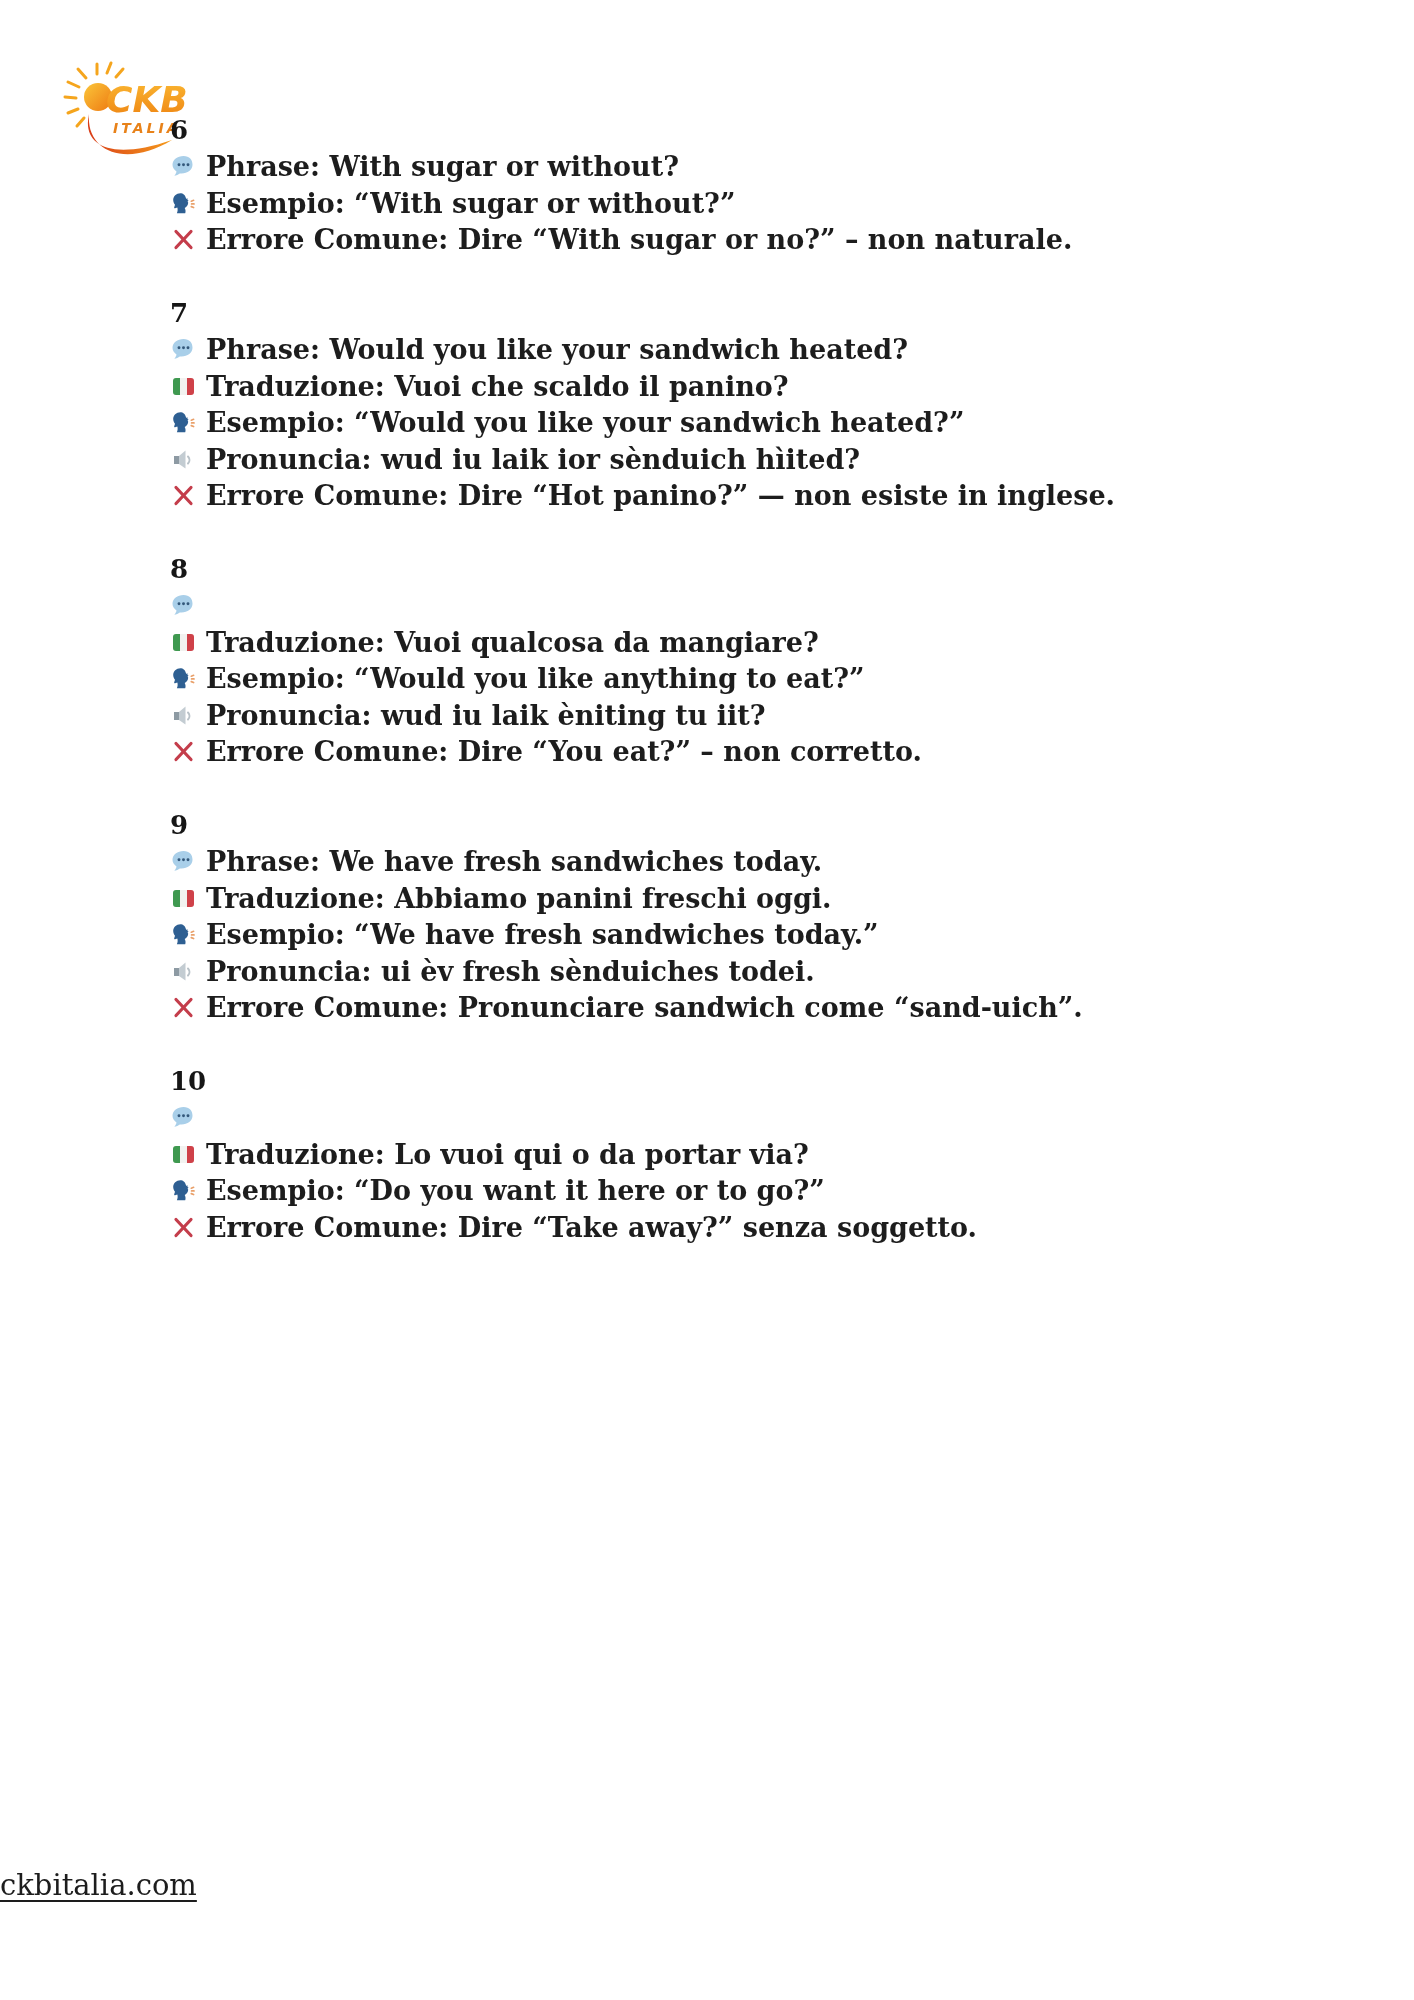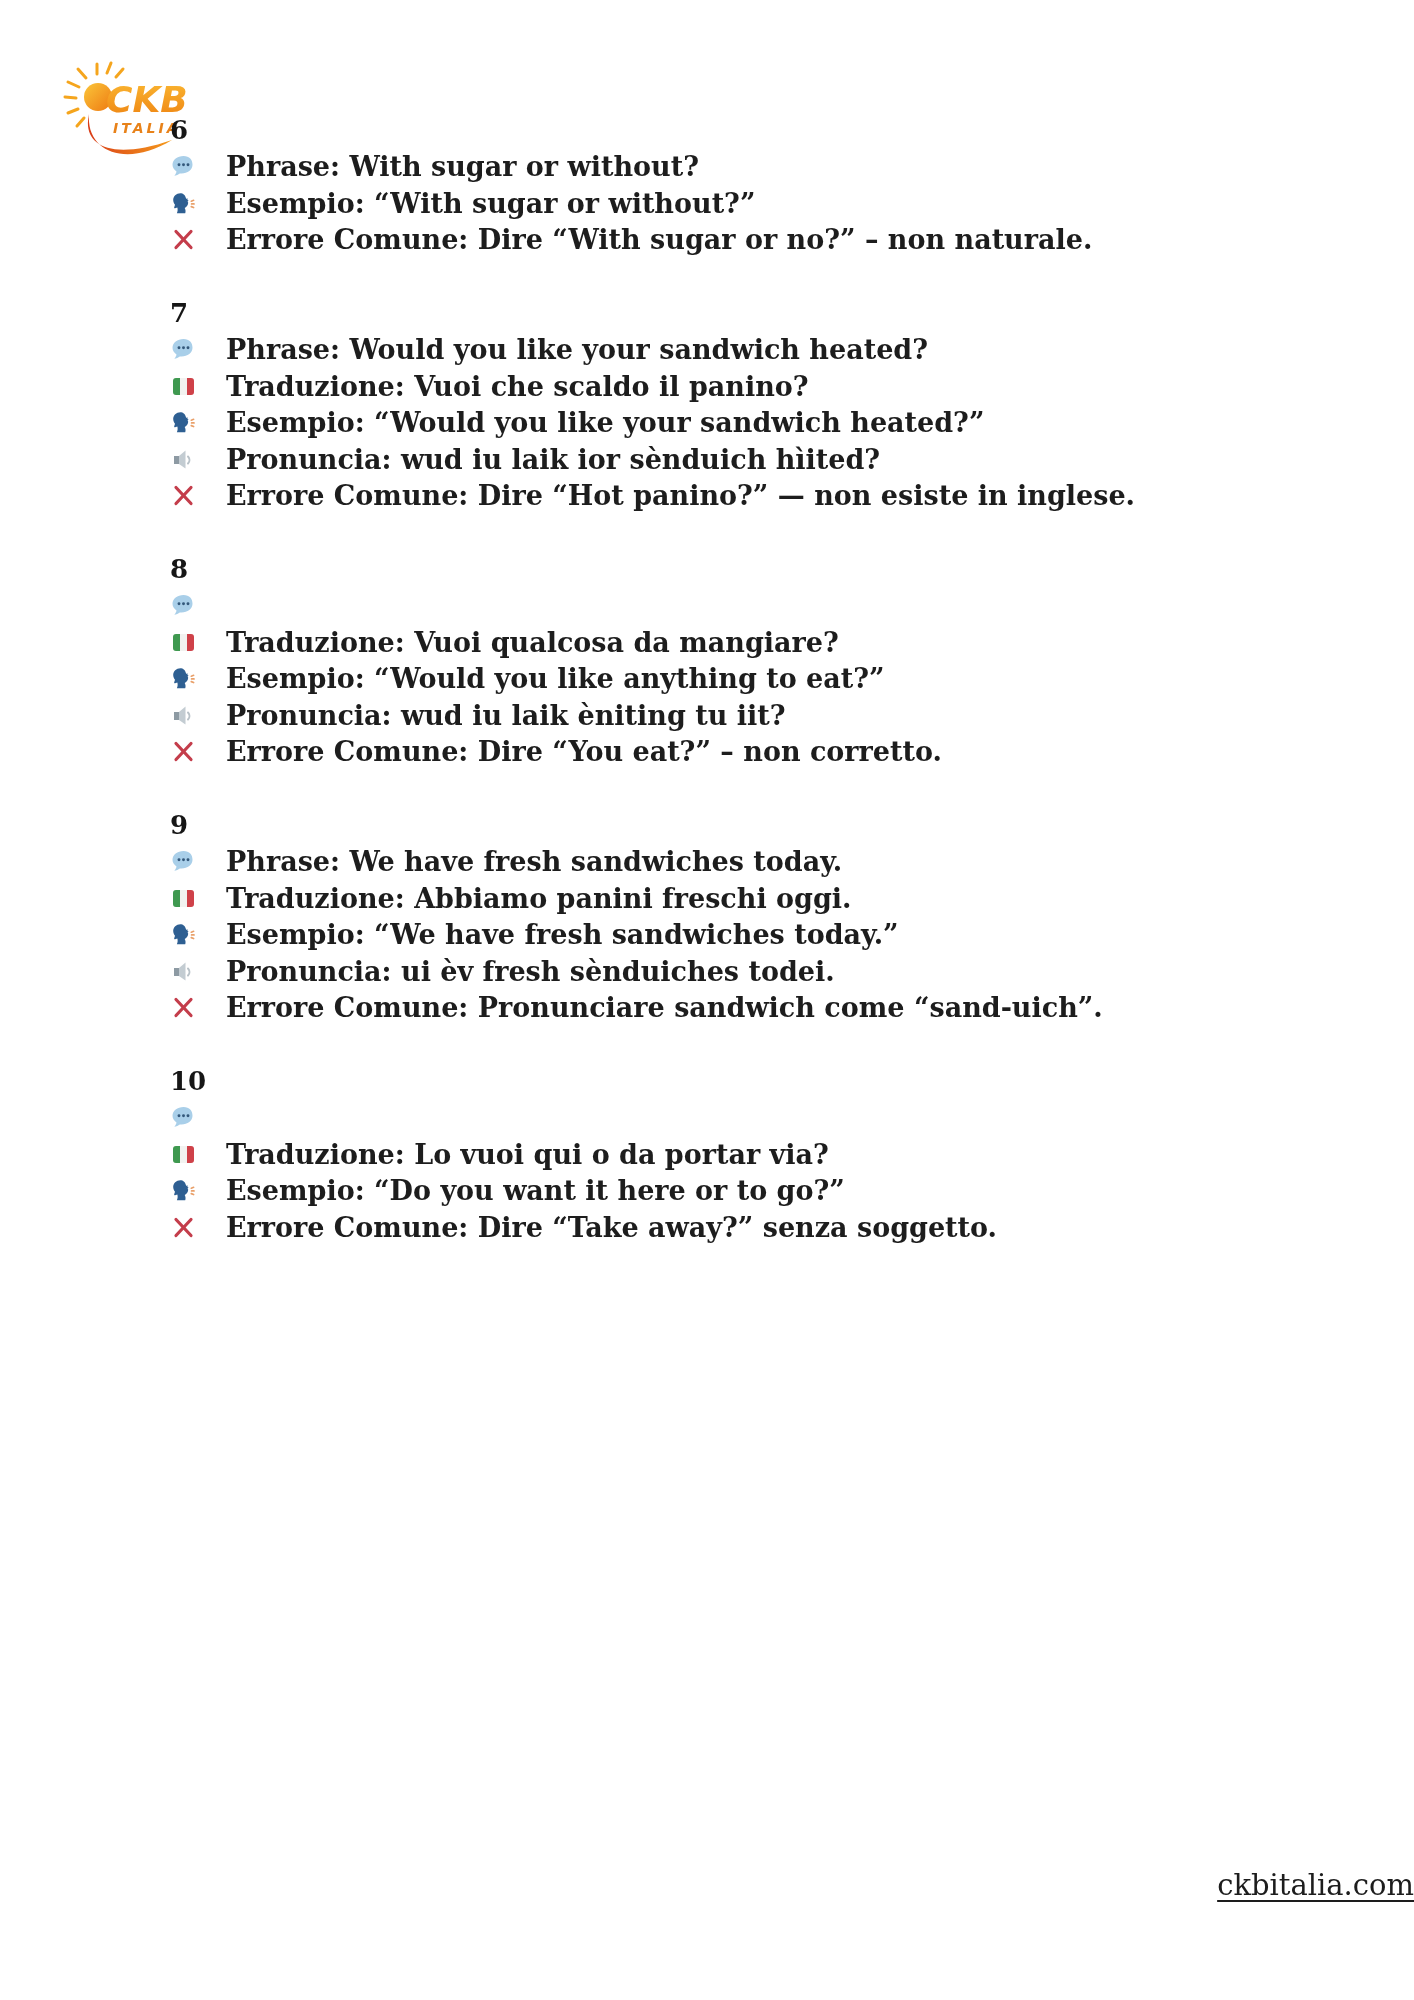--- a/index.html
+++ b/index.html
@@ -52,29 +52,28 @@
     justify-content: center;
     flex: 0 0 27px;
   }
   .row-icon svg { width: 27px; height: 27px; display: block; }
 
   .row-text {
     font-size: 27px;
     font-weight: 700;
     color: #1d1d1d;
   }
-  .row-label { font-weight: 700; margin-left: 20px; }
+  .row-label { font-weight: 700; }
 
   .footer {
     position: absolute;
     left: 0;
     top: 1868px;
     width: 100%;
-    text-align: right;
-    padding-left: 24px;
+    text-align: left;
   }
   .footer a {
     font-size: 29px;
     color: #1d1d1d;
     text-decoration: underline;
     text-underline-offset: 5px;
   }
 </style>
 </head>
 <body>

